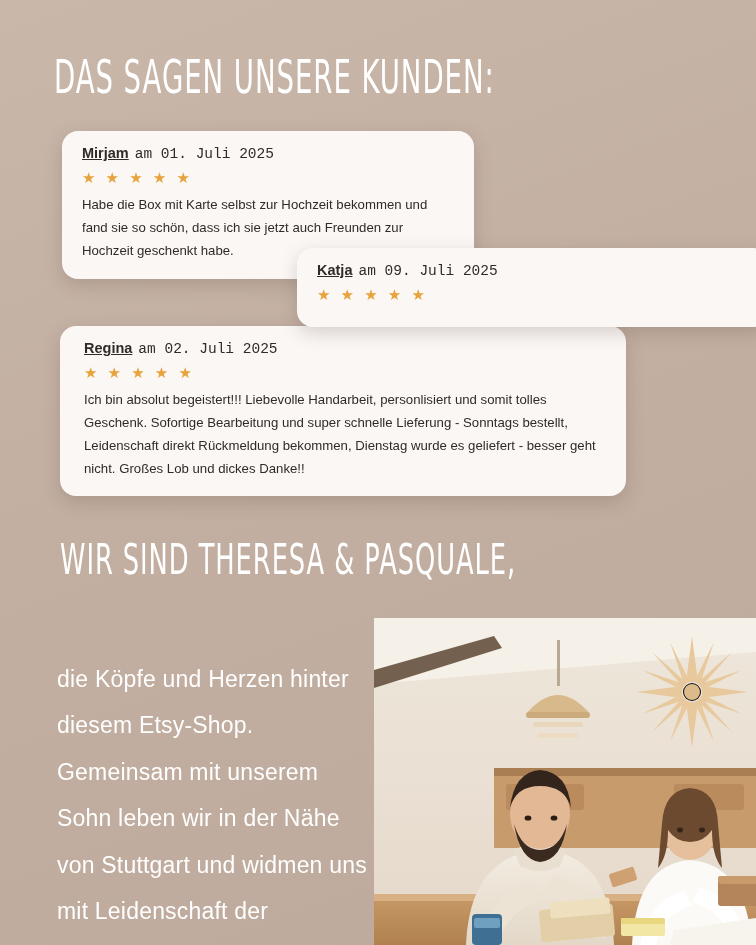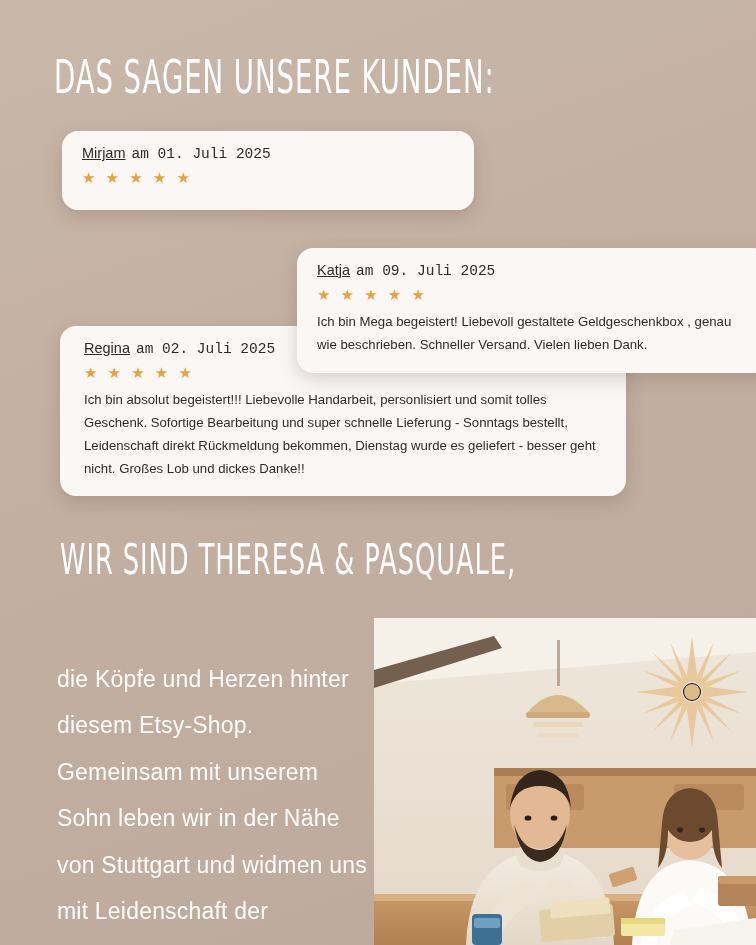--- a/index.html
+++ b/index.html
@@ -50,21 +50,21 @@
     box-sizing: border-box;
   }
   .review-head {
     font-size: 14.5px;
     color: #2f2b28;
     margin-bottom: 7px;
     line-height: 1.2;
   }
   .review-name {
     text-decoration: underline;
-    font-weight: 400;
+    font-weight: 700;
   }
   .review-date {
     margin-left: 6px;
     font-family: Liberation Mono, monospace;
   }
   .stars {
     color: #e8a33d;
     font-size: 15px;
     letter-spacing: 3px;
     line-height: 1;
@@ -119,36 +119,36 @@
 
 <div class="page">
 
   <div class="heading" id="heading-reviews">DAS SAGEN UNSERE KUNDEN:</div>
 
   <div class="review-card" id="card-mirjam">
     <div class="review-head">
       <span class="review-name">Mirjam</span><span class="review-date">am 01. Juli 2025</span>
     </div>
     <div class="stars">★ ★ ★ ★ ★</div>
+    <div class="review-body">Habe die Box mit Karte selbst zur Hochzeit bekommen und fand sie so schön, dass ich sie jetzt auch Freunden zur Hochzeit geschenkt habe.</div>
   </div>
 
   <div class="review-card" id="card-regina">
     <div class="review-head">
       <span class="review-name">Regina</span><span class="review-date">am 02. Juli 2025</span>
     </div>
     <div class="stars">★ ★ ★ ★ ★</div>
     <div class="review-body">Ich bin absolut begeistert!!! Liebevolle Handarbeit, personlisiert und somit tolles Geschenk. Sofortige Bearbeitung und super schnelle Lieferung - Sonntags bestellt, Leidenschaft direkt Rückmeldung bekommen, Dienstag wurde es geliefert - besser geht nicht. Großes Lob und dickes Danke!!</div>
   </div>
 
   <div class="review-card" id="card-katja">
     <div class="review-head">
       <span class="review-name">Katja</span><span class="review-date">am 09. Juli 2025</span>
     </div>
     <div class="stars">★ ★ ★ ★ ★</div>
-    <div class="review-body">Ich bin Mega begeistert! Liebevoll gestaltete Geldgeschenkbox , genau wie beschrieben. Schneller Versand. Vielen lieben Dank.</div>
   </div>
 
   <div class="heading" id="heading-about">WIR SIND THERESA &amp; PASQUALE,</div>
 
   <div id="about-text">die Köpfe und Herzen hinter diesem Etsy-Shop. Gemeinsam mit unserem Sohn leben wir in der Nähe von Stuttgart und widmen uns mit Leidenschaft der Gestaltung einzigartiger Produkte.</div>
 
   <div id="about-photo">
     <svg class="photo-svg" width="382" height="327" viewBox="0 0 382 327" xmlns="http://www.w3.org/2000/svg">
       <defs>
         <linearGradient id="wallg" x1="0" y1="0" x2="0" y2="1">

